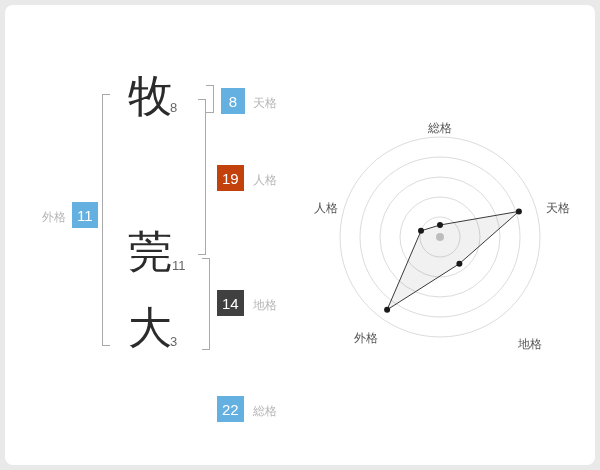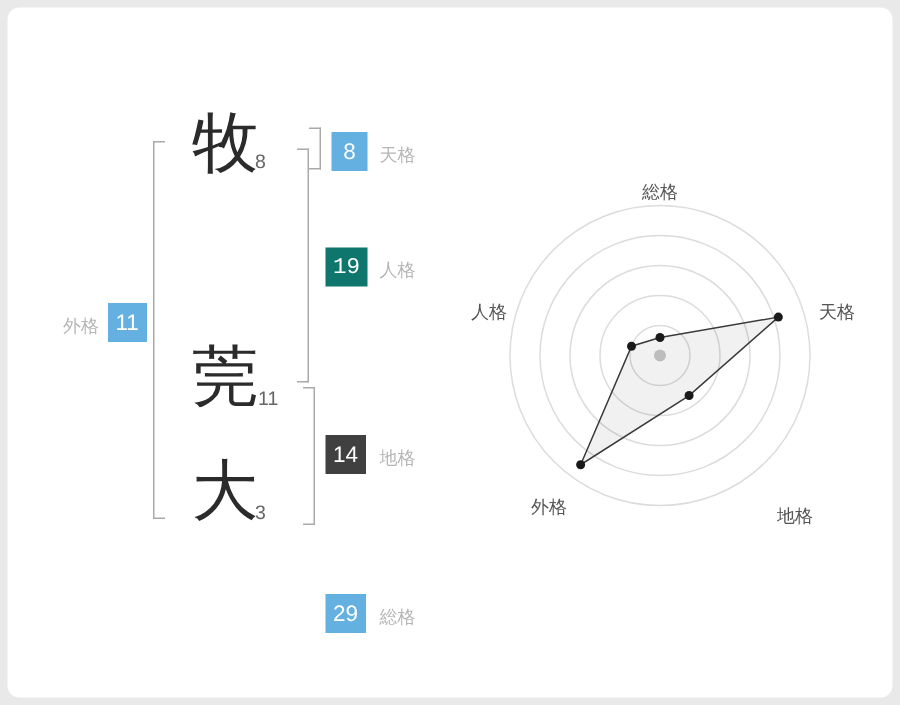--- a/index.html
+++ b/index.html
@@ -63,30 +63,30 @@
   <div class="stroke s3">3</div>
 
   <div class="bracket open-right br-gai"></div>
   <div class="bracket open-left br-ten"></div>
   <div class="bracket open-left br-jin"></div>
   <div class="bracket open-left br-chi"></div>
 
   <div class="badge b-ten" style="background: rgb(100, 176, 225);">8</div>
   <div class="lbl l-ten" style="color: rgb(182, 182, 182);">天格</div>
 
-  <div class="badge b-jin" style="background: #0f766e; font-family: Liberation Mono, monospace;">19</div>
+  <div class="badge b-jin" style="background: #c2410c;">19</div>
   <div class="lbl l-jin" style="color: rgb(182, 182, 182);">人格</div>
 
   <div class="badge b-chi" style="background: #404040;">14</div>
   <div class="lbl l-chi" style="color: rgb(182, 182, 182);">地格</div>
 
   <div class="badge b-gai" style="background: rgb(100, 176, 225);">11</div>
   <div class="lbl l-gai" style="color: rgb(182, 182, 182);">外格</div>
 
-  <div class="badge b-sou" style="background: rgb(100, 176, 225);">29</div>
+  <div class="badge b-sou" style="background: rgb(100, 176, 225);">22</div>
   <div class="lbl l-sou" style="color: rgb(182, 182, 182);">総格</div>
 
   <svg class="radar-svg" width="270" height="250" viewBox="0 0 270 250">
       <circle cx="135" cy="125" r="20.0" fill="none" stroke="#dcdcdc"></circle>
       <circle cx="135" cy="125" r="40.0" fill="none" stroke="#dcdcdc"></circle>
       <circle cx="135" cy="125" r="60.0" fill="none" stroke="#dcdcdc"></circle>
       <circle cx="135" cy="125" r="80.0" fill="none" stroke="#dcdcdc"></circle>
       <circle cx="135" cy="125" r="100.0" fill="none" stroke="#dcdcdc"></circle>
       <polygon points="135.0,113.0 213.9,99.4 154.4,151.7 82.1,197.8 116.0,118.8" fill="rgba(0,0,0,0.055)" stroke="#3a3a3a" stroke-width="1"></polygon>
       <circle cx="135.0" cy="113.0" r="3" fill="#1a1a1a"></circle>

